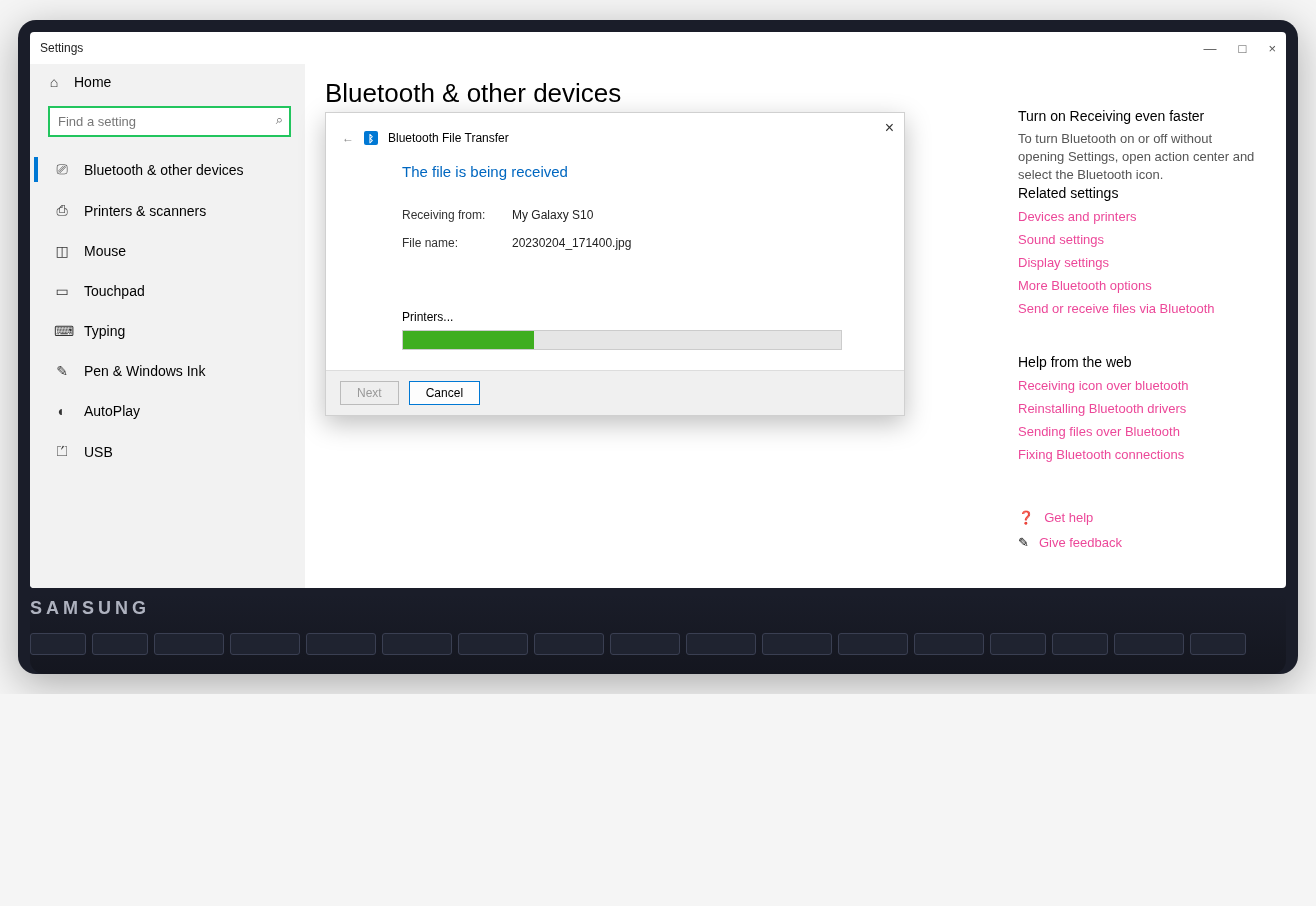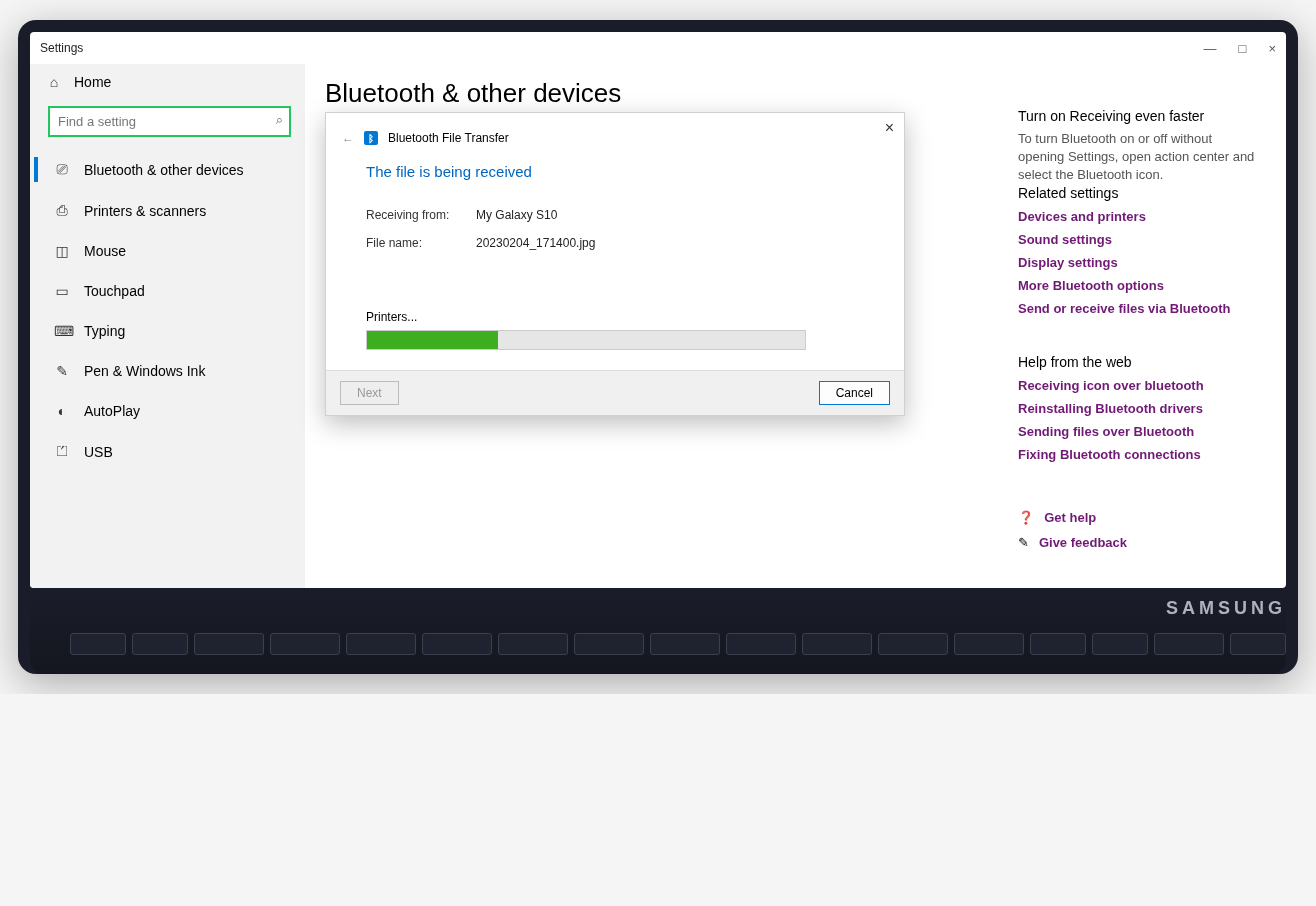--- a/index.html
+++ b/index.html
@@ -85,21 +85,21 @@
     .content { flex: 1; position: relative; }
     .page-title {
       font-size: 26px; font-weight: 400; margin: 8px 0 12px 0;
     }
     .right-pane {
       width: 260px; padding: 38px 6px 0 12px;
       font-size: 13px;
     }
     .rp-head { font-size: 14px; margin-bottom: 6px; }
     .rp-text { color: #555; font-size: 13px; line-height: 1.4; }
-    .rp-link { color: #701a75; margin: 8px 0; cursor: pointer; display: block; font-weight: bold; }
+    .rp-link { color: #ec4899; margin: 8px 0; cursor: pointer; display: block; }
     .rp-link-row { display: flex; align-items: center; gap: 10px; margin-top: 10px;}
     .rp-section-gap { height: 30px; }
     .dialog {
       position: absolute;
       left: 0; top: 42px;
       width: 580px;
       background: #fff;
       border: 1px solid #d0d0d0;
       box-shadow: 0 8px 24px rgba(0,0,0,0.25);
     }
@@ -111,50 +111,50 @@
       display: flex; align-items: center; gap: 10px;
       padding: 18px 16px 8px 16px; font-size: 12px;
     }
     .back-arrow { color: #888; cursor: pointer; }
     .bt-icon {
       width: 14px; height: 14px; background: #0078d4;
       border-radius: 2px; display: inline-flex;
       align-items: center; justify-content: center;
       color: #fff; font-size: 10px; font-weight: bold;
     }
-    .dialog-body { padding: 10px 40px 20px 40px; }
+    .dialog-body { padding: 10px 40px 20px 40px; margin-left: 36px; }
     .dialog-title { color: #0067c0; font-size: 15px; margin-bottom: 28px; }
     .field-row { display: flex; font-size: 12px; margin-bottom: 14px; }
     .field-label { width: 110px; color: #333; }
     .field-value { color: #222; }
     .progress-area { margin-top: 60px; }
     .progress-label { font-size: 12px; margin-bottom: 6px; }
     .progress-track {
       width: 440px; height: 20px; background: #e6e6e6;
       border: 1px solid #ccc;
     }
     .progress-fill { height: 100%; background: #3eae1f; }
     .dialog-footer {
       background: #f0f0f0; padding: 10px 14px;
-      display: flex; justify-content: space-between; gap: 10px;
+      display: flex; justify-content: flex-start; gap: 10px;
       border-top: 1px solid #ddd;
     }
     .dlg-btn {
       padding: 4px 16px; font-size: 12px;
       background: #e6e6e6; border: 1px solid #bbb;
       cursor: pointer;
     }
     .dlg-btn.disabled { color: #999; background: #eee; cursor: default; }
     .dlg-btn.primary { border: 1px solid #0078d4; background: #fdfdfd; }
     .keyboard-deck {
       height: 80px;
       background: linear-gradient(#1a1d29, #14161f);
       margin-top: 6px;
       border-radius: 0 0 14px 14px;
-      display: flex; flex-direction: column; align-items: flex-end;
+      display: flex; flex-direction: column; align-items: flex-start;
     }
     .brand { color: #aeb2bf; font-size: 18px; letter-spacing: 4px; font-weight: 600; margin-top: 4px; }
     .key-row { display: flex; gap: 6px; margin-top: 14px; }
     .key {
       width: 56px; height: 22px; border: 1px solid #3a3f52;
       border-radius: 3px; background: #1f2330;
     }
     .key.wide { width: 70px; }
   </style>
 </head>

